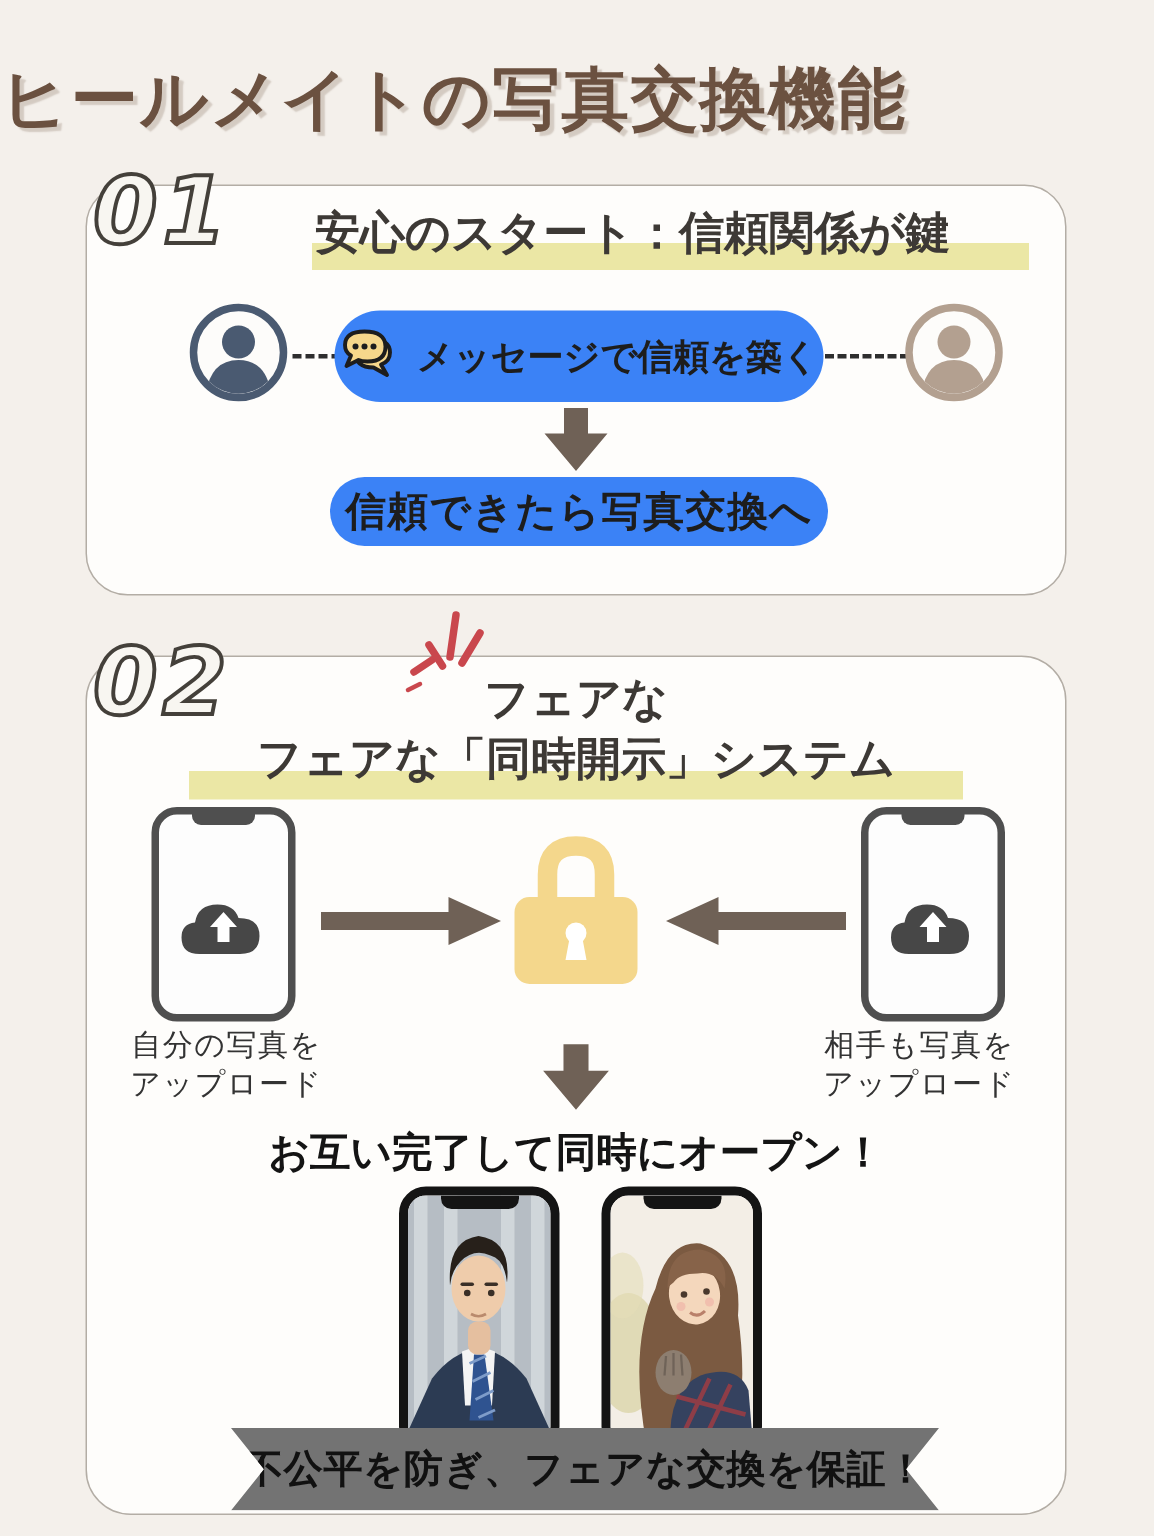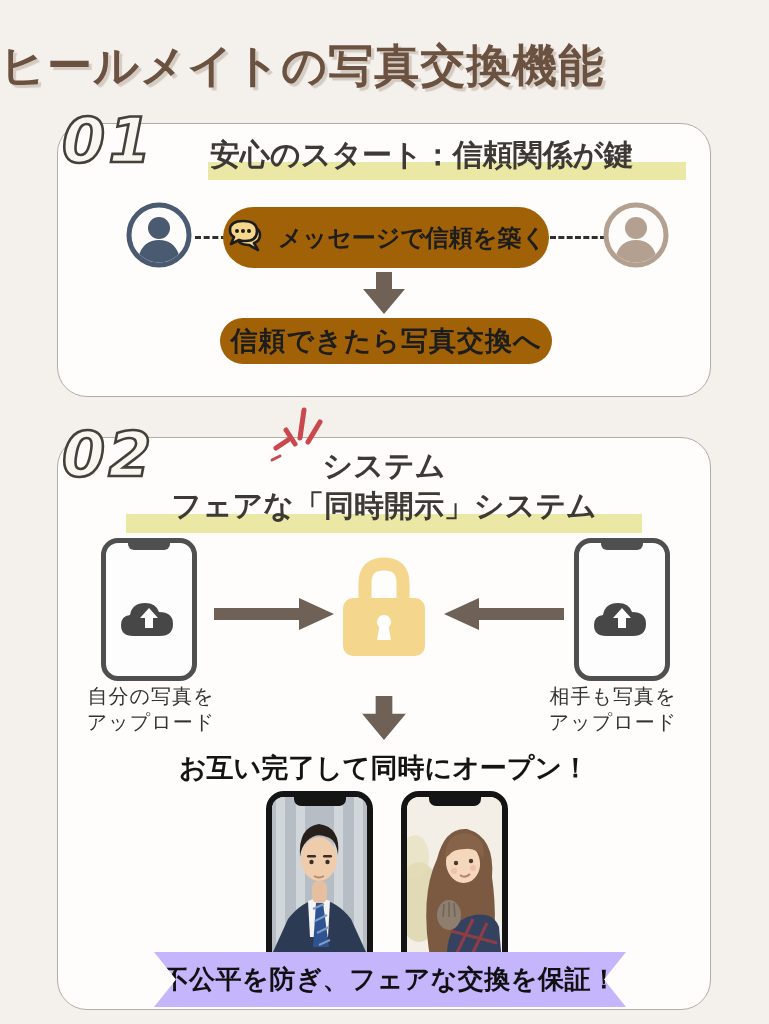--- a/index.html
+++ b/index.html
@@ -18,21 +18,21 @@
     text-align:left; font-size:45px; font-weight:bold;
     color:#6b5140; letter-spacing:1px;
     text-shadow:3px 3px 1px rgba(130,108,88,.28);
   }
   
   .card{
     position:absolute; left:57px; width:654px;
     background:#fefdfb; border:1.5px solid #b3ada5;
     border-radius:30px;
   }
-  .card1{ top:123px; height:274px; }
+  .card1{ top:123px; height:274px;border-radius:28px; }
   .card2{ top:437px; height:573px; }
   
   .section-num{
     position:absolute; z-index:3;
     font-size:62px; font-weight:bold; font-style:italic;
     color:#44403a; letter-spacing:3px; line-height:1;
   }
   @supports (-webkit-text-stroke: 2px black){
     .section-num{ -webkit-text-stroke:2.6px #44403a; color:#f8f6f1; }
   }
@@ -58,21 +58,21 @@
   
   .avatar{ position:absolute; width:66px; height:66px; }
   .avatar-left{ left:68px; top:78px; }
   .avatar-right{ left:545px; top:78px; }
   .dash{
     position:absolute; height:0; border-top:3.5px dashed #2e2e2e;
   }
   .dash1{ left:137px; top:112px; width:32px; }
   .dash2{ left:492px; top:112px; width:56px; }
   .pill{
-    position:absolute; background:#a16207; border-radius:32px;
+    position:absolute; background:#3b82f6; border-radius:32px;
     display:flex; align-items:center; justify-content:center;
     color:#1d1d1d; font-weight:bold;
   }
   .pill-message{ left:165px; top:83px; width:326px; height:61px; font-size:24px; gap:8px;}
   .pill-exchange{ left:162px; top:194px; width:332px; height:46px; font-size:27px; letter-spacing:1px;}
   
   .arrow-down{ position:absolute; left:50%; transform:translateX(-50%); }
   .ad1{ top:148px; }
   .ad2{ top:257px; }
   .arrow-h{ position:absolute; top:160px; }
@@ -117,21 +117,21 @@
   .photo-phone::after{
     content:""; position:absolute; top:0; left:50%; transform:translateX(-50%);
     width:52px; height:9px; background:#141414; border-radius:0 0 7px 7px; z-index:2;
   }
   .photo-phone svg{ position:absolute; inset:0; }
   .photo-man{ left:208px; }
   .photo-woman{ left:343px; }
   
   .banner{
     position:absolute; left:96px; top:514px; width:472px; height:55px;
-    background:#c4b5fd; z-index:4;
+    background:#737373; z-index:4;
     clip-path:polygon(0 0,100% 0,calc(100% - 22px) 50%,100% 100%,0 100%,22px 50%);
     display:flex; align-items:center; justify-content:center;
     font-size:26px; font-weight:bold; color:#111; letter-spacing:.5px;
   }
   
   .burst{ position:absolute; left:262px; top:404px; z-index:4; }
 </style>
 </head>
 <body>
 
@@ -203,21 +203,21 @@
       <path d="M15 0 h16 v17 h13 L23 42 L2 17 h13 Z" fill="#6f6156"></path>
     </svg>
 
     <div class="pill pill-exchange">
       <span>信頼できたら写真交換へ</span>
     </div>
   </div>
 
   <div class="card card2">
 
-    <div class="h2-top">システム</div>
+    <div class="h2-top">フェアな</div>
     <div class="h2-bottom-wrap">
       <span class="h2-bottom">フェアな「同時開示」システム</span>
     </div>
 
     <div class="phone-icon phone-upload-left">
       <svg class="cloud" width="64" height="46" viewBox="0 0 64 46">
         <path d="M16 42 q-12 0 -12 -11 q0 -9 9 -10 q2 -12 15 -12 q11 0 14 9 q14 0 14 12 q0 12 -13 12 Z" fill="#474747"></path>
         <path d="M32 14 L41 24 h-5 v10 h-8 V24 h-5 Z" fill="#fff"></path>
       </svg>
     </div>

